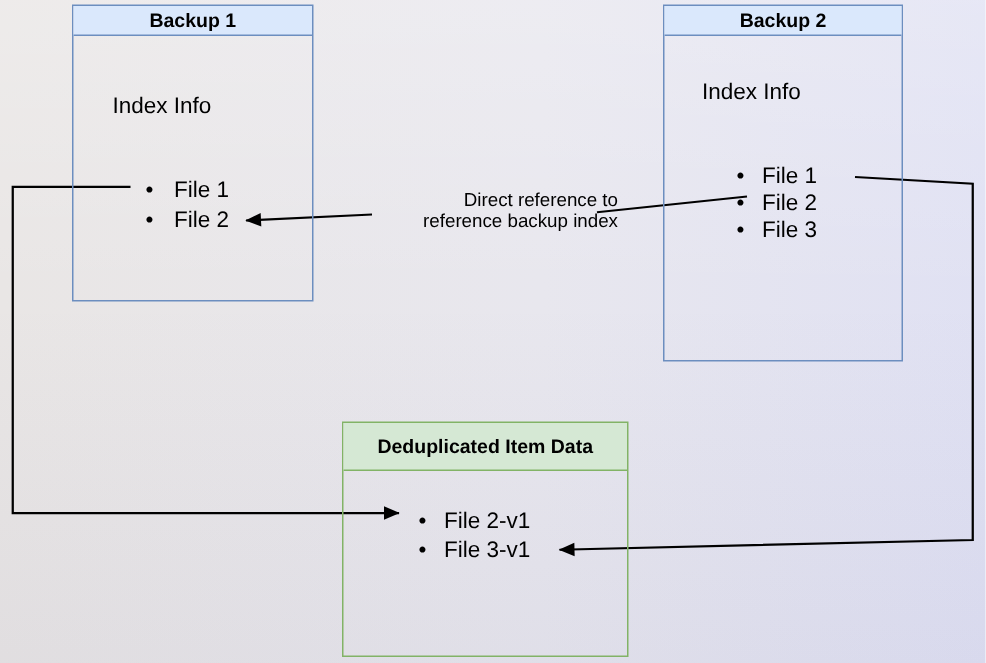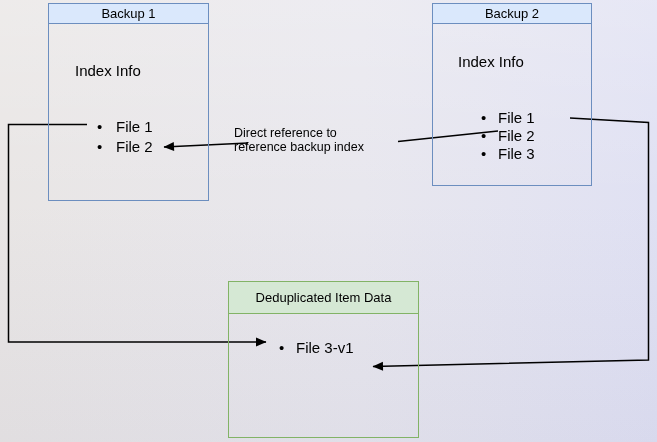--- a/index.html
+++ b/index.html
@@ -26,21 +26,21 @@
     border: 1px solid;
     background: transparent;
   }
   .node.blue  { border-color: var(--blue-border, #6c8ebf); }
   .node.green { border-color: var(--green-border, #82b366); }
 
   .node-header {
     display: flex;
     align-items: center;
     justify-content: center;
-    font-weight: normal;
+    font-weight: bold;
     font-size: 13px;
     border-bottom: 1px solid;
   }
   .blue .node-header {
     background: var(--blue-header-fill, #dae8fc);
     border-bottom-color: var(--blue-border, #6c8ebf);
     height: 20px;
   }
   .green .node-header {
     background: var(--green-header-fill, #d5e8d4);
@@ -77,21 +77,21 @@
   #backup2 ul.file-list { left: 48px; top: 105px; }
   #backup2 ul.file-list li { line-height: 18px; padding-left: 17px; }
   #dedup   ul.file-list { left: 50px; top: 56px; }
   #dedup   ul.file-list li { line-height: 19px; padding-left: 17px; }
 
   .edge-label {
     position: absolute;
     left: 234px;
     top: 126px;
     width: 178px;
-    text-align: left;
+    text-align: right;
     font-size: 12.5px;
     line-height: 14px;
     white-space: nowrap;
   }
 
   svg.edges {
     position: absolute;
     left: 0; top: 0;
     width: 657px;
     height: 442px;
@@ -126,37 +126,38 @@
     <div class="node-header">
       <span>Backup 1</span>
     </div>
     <div class="body-label" style="left:26px; top:58px;">Index Info</div>
     <ul class="file-list">
       <li>File 1</li>
       <li>File 2</li>
     </ul>
   </div>
 
-  <div class="node blue" id="backup2" style="left:432px; top:3px; width:160px; height:183px;">
+  <div class="node blue" id="backup2" style="left:442px; top:3px; width:160px; height:238px;">
     <div class="node-header">
       <span>Backup 2</span>
     </div>
     <div class="body-label" style="left:25px; top:49px;">Index Info</div>
     <ul class="file-list">
       <li>File 1</li>
       <li>File 2</li>
       <li>File 3</li>
     </ul>
   </div>
 
   <div class="node green" id="dedup" style="left:228px; top:281px; width:191px; height:157px;">
     <div class="node-header">
       <span>Deduplicated Item Data</span>
     </div>
     <ul class="file-list">
+      <li>File 2-v1</li>
       <li>File 3-v1</li>
     </ul>
   </div>
 
   <div class="edge-label">
     <div>Direct reference to</div>
     <div>reference backup index</div>
   </div>
 
 </div>

